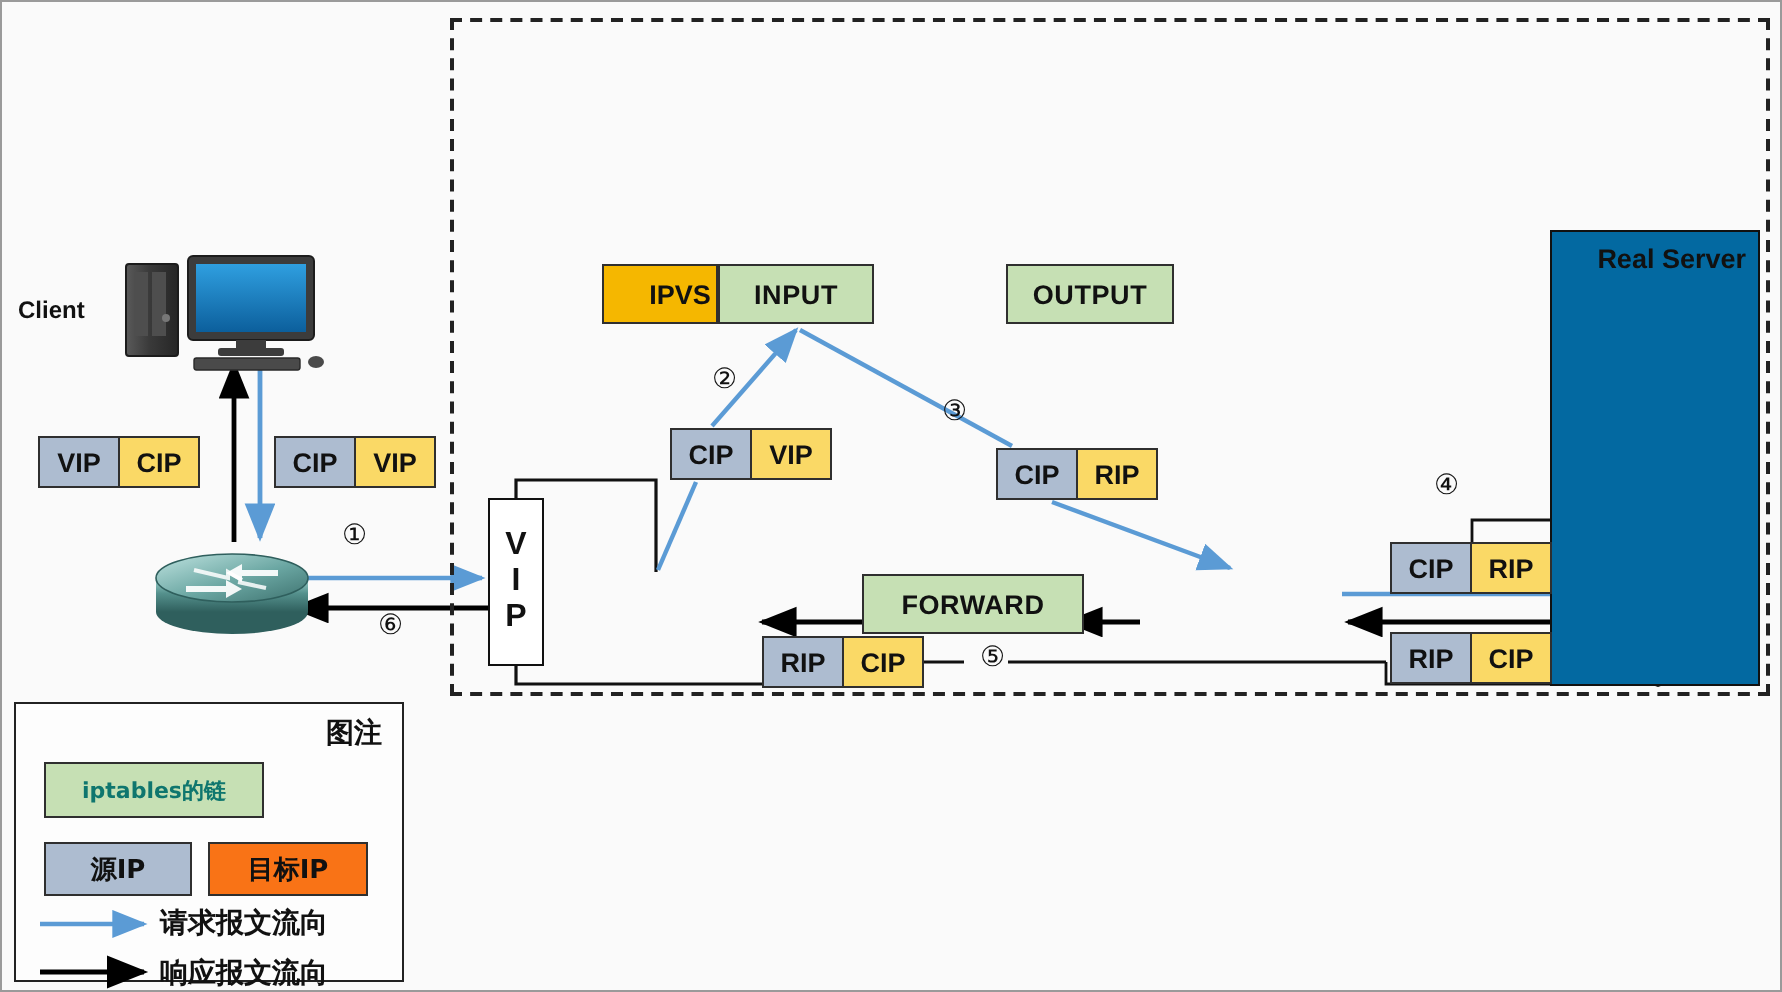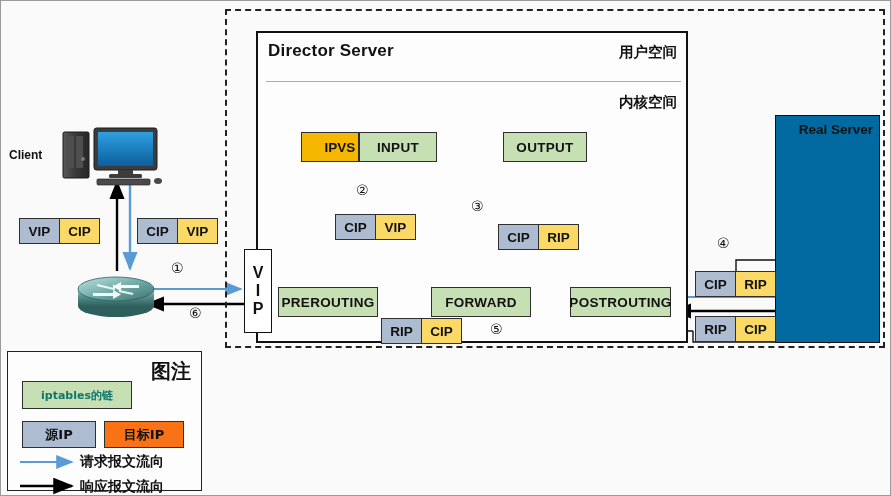--- a/index.html
+++ b/index.html
@@ -66,21 +66,21 @@
     border:1.4px solid #2f2f2f;
     background:#f5b700;
     font-size:13.5px;font-weight:bold;color:#111;
     height:30px;
   }
 
   #ipvs-box{left:300px;top:131px;width:58px;padding-left:20px;}
   #input-box{left:358px;top:131px;width:78px;}
   #output-box{left:502px;top:131px;width:84px;}
   #prerouting-box{left:277px;top:286px;width:100px;}
-  #forward-box{left:430px;top:286px;width:100px;}
+  #forward-box{left:430px;top:286px;width:111px;}
   #postrouting-box{left:569px;top:286px;width:101px;}
 
   
   .pkt{display:flex;height:26px;}
   .pkt > div{
     display:flex;align-items:center;justify-content:center;
     border:1.4px solid #2f2f2f;
     font-size:13.5px;font-weight:bold;color:#111;
     width:39px;
   }
@@ -132,21 +132,21 @@
   #step-5{left:489px;top:321px;}
   #step-6{left:188px;top:305px;}
 
   
   #legend-box{
     left:6px;top:350px;width:195px;height:140px;
     border:1.5px solid #222;background:#fdfdfd;
   }
   #legend-title{
     position:absolute;right:10px;top:6px;
-    font-size:20px;font-weight:bold;color:#111;
+    font-size:14px;font-weight:bold;color:#111;
     font-family:"DejaVu Sans","Liberation Sans",sans-serif;
   }
   #legend-chain{
     position:absolute;left:14px;top:29px;width:108px;height:26px;
     border:1.4px solid #2f2f2f;background:#c6e0b4;
     display:flex;align-items:center;justify-content:center;
     font-size:11px;font-weight:bold;color:#0f766e;
     font-family:"DejaVu Sans","Liberation Sans",sans-serif;
   }
   #legend-src{
@@ -278,45 +278,37 @@
       <polygon points="828,278 857,268 857,332 828,342" fill="#1f1f1f"></polygon>
       <line x1="804" y1="282" x2="824" y2="288" stroke="#1e9ae0" stroke-width="2.4"></line>
       <line x1="804" y1="294" x2="824" y2="300" stroke="#1e9ae0" stroke-width="2.4"></line>
       <line x1="804" y1="306" x2="824" y2="312" stroke="#1e9ae0" stroke-width="2.4"></line>
       <line x1="804" y1="318" x2="824" y2="324" stroke="#1e9ae0" stroke-width="2.4"></line>
     </g>
   </svg>
 
   <div id="cluster-boundary" class="abs"></div>
 
-  <div id="director-box" class="abs">
-    <div id="director-title">Director Server</div>
-    <div id="userspace-label">用户空间</div>
-    <div id="space-divider"></div>
-    <div id="kernelspace-label">内核空间</div>
-  </div>
 
   <div id="realserver-box" class="abs">
     <div id="realserver-title">Real Server</div>
   </div>
 
   <div id="client-label" class="abs">Client</div>
 
   <div id="vip-box" class="abs">
     <span>V</span>
     <span>I</span>
     <span>P</span>
   </div>
 
   <div id="ipvs-box" class="abs ipvsbox">IPVS</div>
   <div id="input-box" class="abs chainbox">INPUT</div>
   <div id="output-box" class="abs chainbox">OUTPUT</div>
-  <div id="prerouting-box" class="abs chainbox">PREROUTING</div>
   <div id="forward-box" class="abs chainbox">FORWARD</div>
-  <div id="postrouting-box" class="abs chainbox">POSTROUTING</div>
 
   <div id="pkt-client-resp" class="abs pkt">
     <div class="src">VIP</div>
     <div class="dst">CIP</div>
   </div>
   <div id="pkt-client-req" class="abs pkt">
     <div class="src">CIP</div>
     <div class="dst">VIP</div>
   </div>
   <div id="pkt-cip-vip" class="abs pkt">

